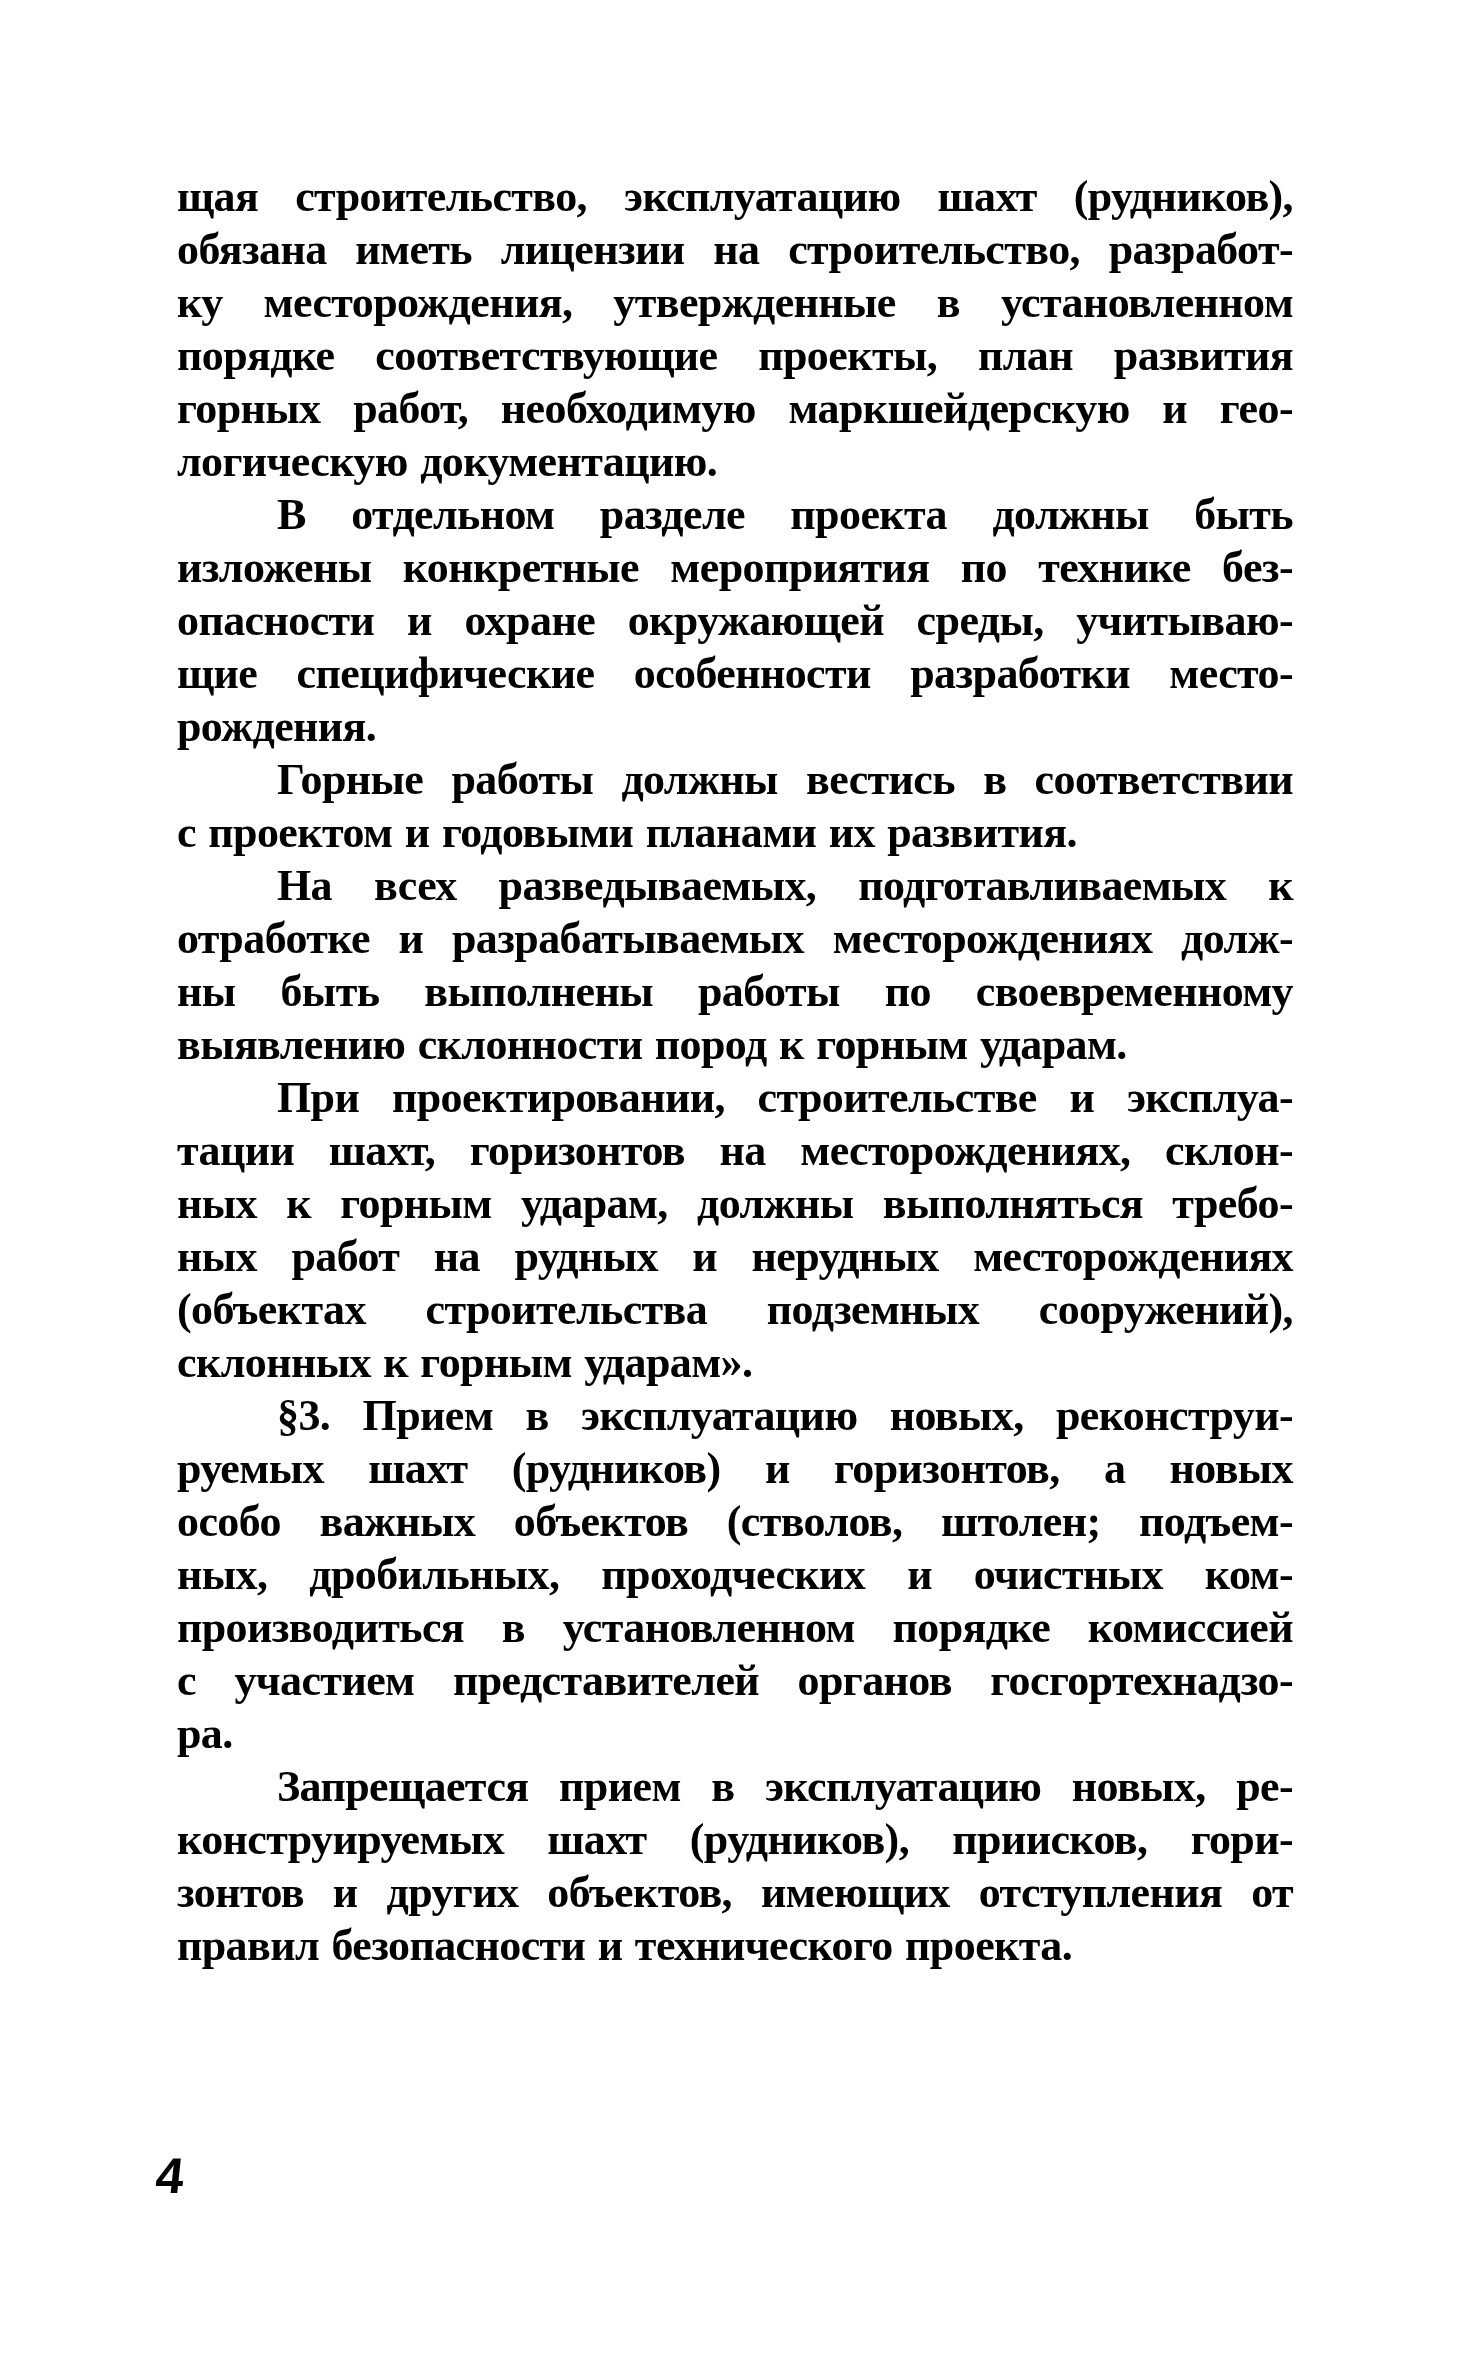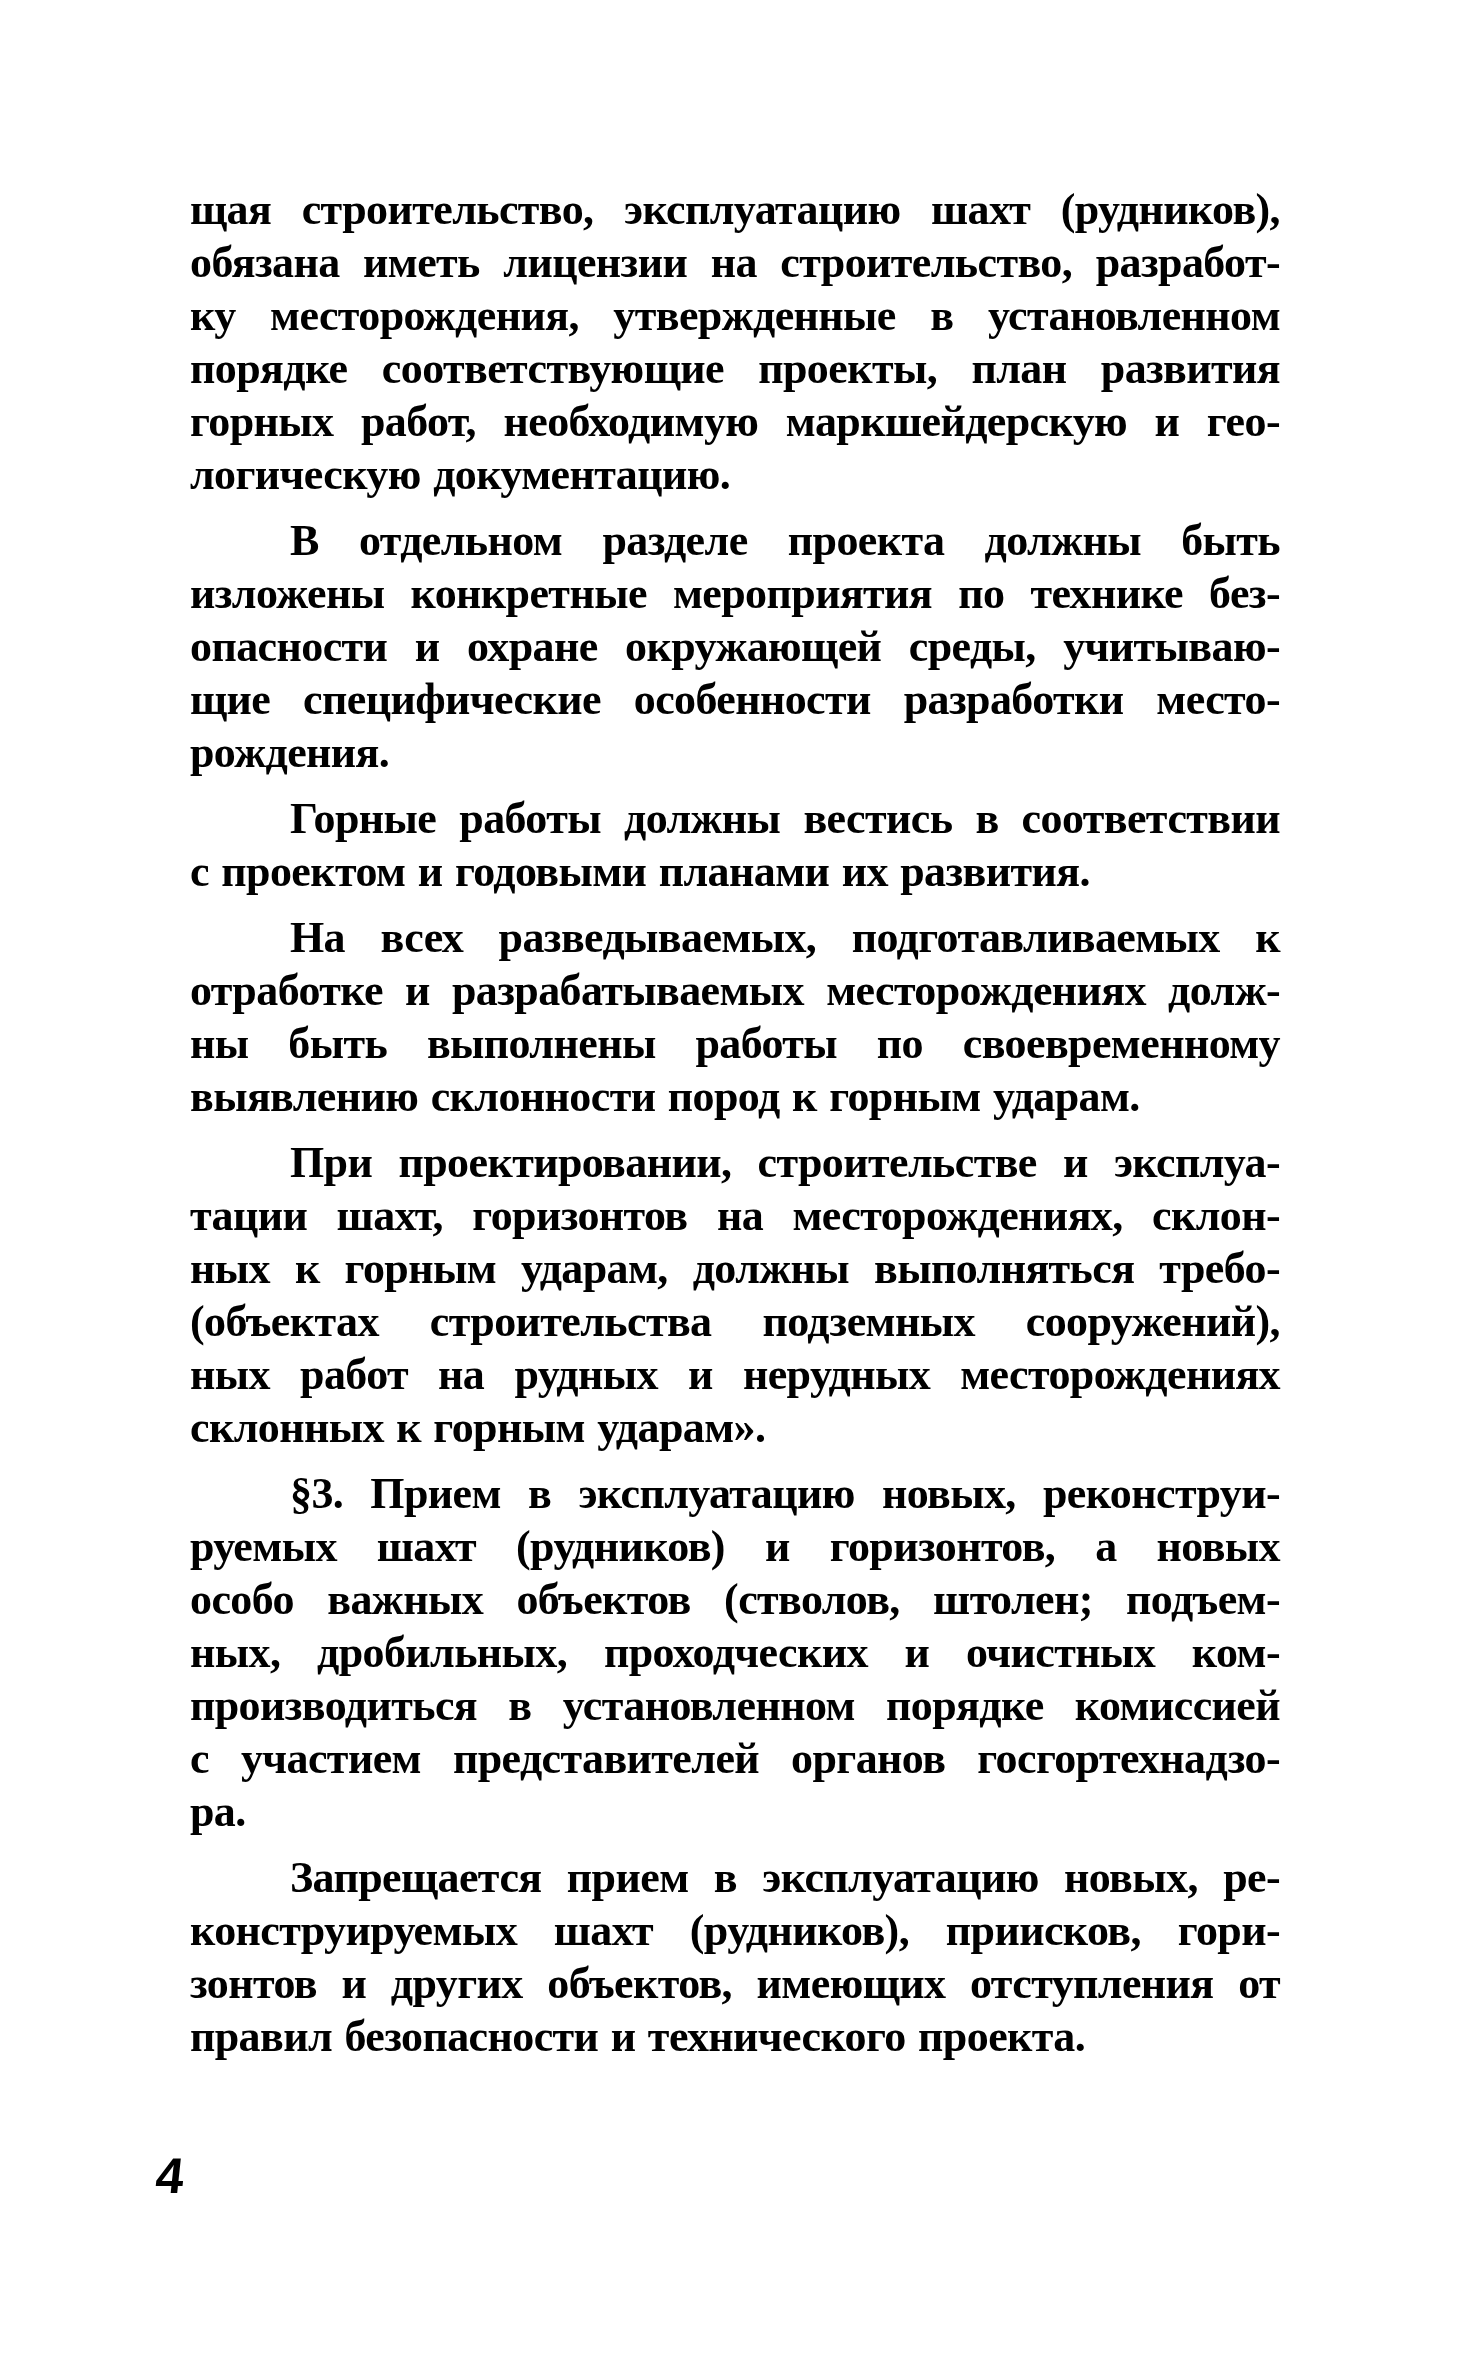--- a/index.html
+++ b/index.html
@@ -24,21 +24,21 @@
       height: 2362px;
       background: #ffffff;
     }
     .text-block {
       position: absolute;
       left: 177px;
       top: 170px;
       width: 1116px;
     }
     .paragraph {
-      margin: 13px;
+      margin: 0;
       padding: 0;
     }
     .line {
       display: block;
       height: 53px;
       line-height: 53px;
       font-size: 44px;
       letter-spacing: -0.6px;
       word-spacing: 2px;
       text-align: justify;
@@ -96,22 +96,22 @@
       <span class="line first">На всех разведываемых, подготавливаемых к</span>
       <span class="line">отработке и разрабатываемых месторождениях долж-</span>
       <span class="line">ны быть выполнены работы по своевременному</span>
       <span class="line last">выявлению склонности пород к горным ударам.</span>
     </p>
 
     <p class="paragraph">
       <span class="line first">При проектировании, строительстве и эксплуа-</span>
       <span class="line">тации шахт, горизонтов на месторождениях, склон-</span>
       <span class="line">ных к горным ударам, должны выполняться требо-</span>
+      <span class="line">ных работ на рудных и нерудных месторождениях</span>
       <span class="line">(объектах строительства подземных сооружений),</span>
-      <span class="line">ных работ на рудных и нерудных месторождениях</span>
       <span class="line last">склонных к горным ударам».</span>
     </p>
 
     <p class="paragraph">
       <span class="line first">§3. Прием в эксплуатацию новых, реконструи-</span>
       <span class="line">руемых шахт (рудников) и горизонтов, а новых</span>
       <span class="line">особо важных объектов (стволов, штолен; подъем-</span>
       <span class="line">ных, дробильных, проходческих и очистных ком-</span>
       <span class="line">производиться в установленном порядке комиссией</span>
       <span class="line">с участием представителей органов госгортехнадзо-</span>

